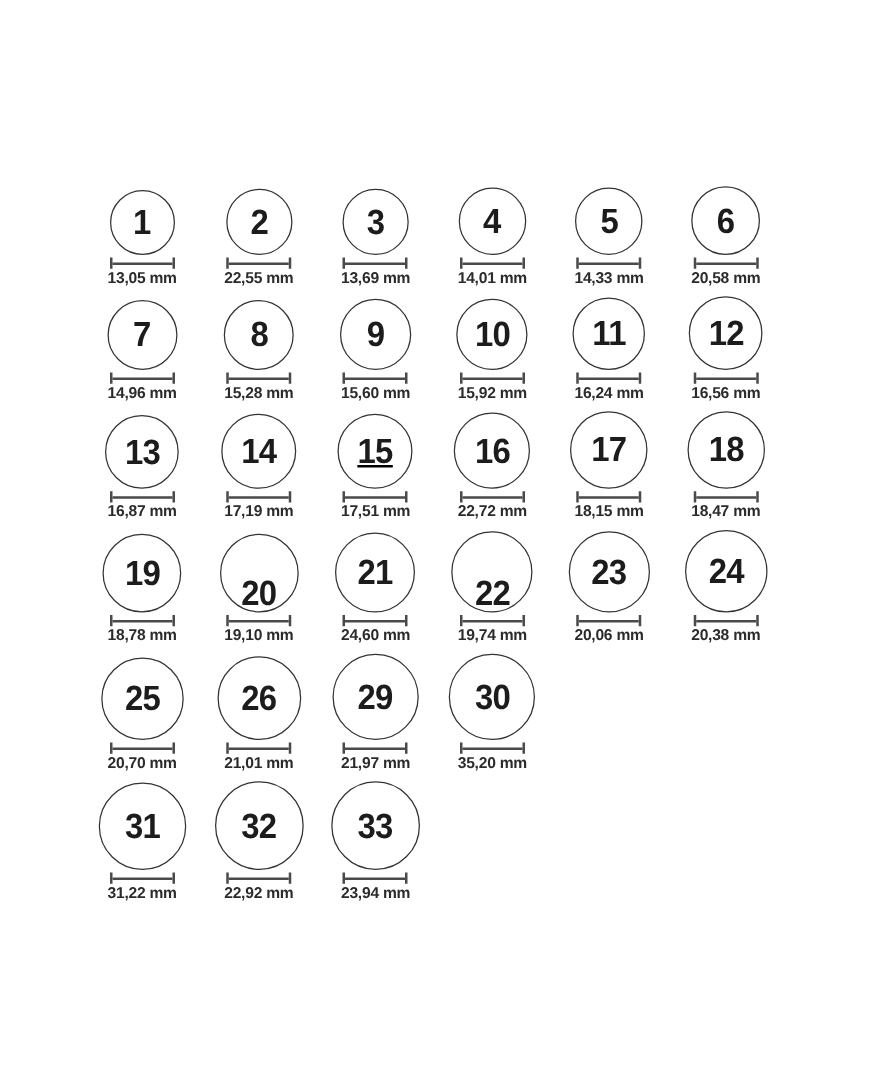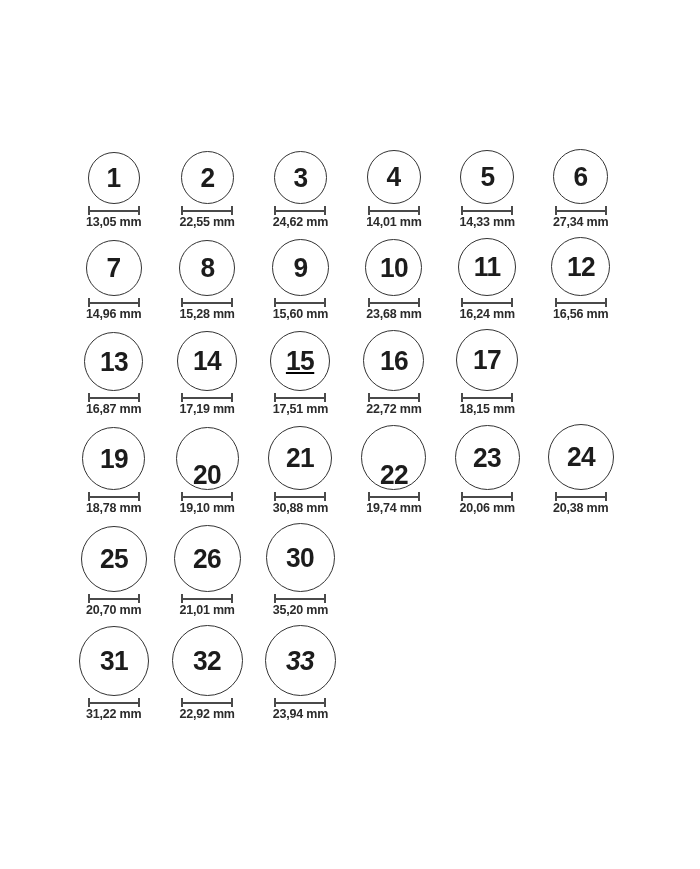--- a/index.html
+++ b/index.html
@@ -93,42 +93,42 @@
       <span class="num">2</span>
     </div>
     <div class="measure"></div>
     <div class="label">22,55 mm</div>
   </div>
         <div class="cell">
     <div class="circle" style="width: 53px; height: 53px;">
       <span class="num">3</span>
     </div>
     <div class="measure"></div>
-    <div class="label">24,62 mm</div>
+    <div class="label">13,69 mm</div>
   </div>
         <div class="cell">
     <div class="circle" style="width: 54px; height: 54px;">
       <span class="num">4</span>
     </div>
     <div class="measure"></div>
     <div class="label">14,01 mm</div>
   </div>
         <div class="cell">
     <div class="circle" style="width: 54px; height: 54px;">
       <span class="num">5</span>
     </div>
     <div class="measure"></div>
     <div class="label">14,33 mm</div>
   </div>
         <div class="cell">
     <div class="circle" style="width: 55px; height: 55px;">
       <span class="num">6</span>
     </div>
     <div class="measure"></div>
-    <div class="label">27,34 mm</div>
+    <div class="label">20,58 mm</div>
   </div>
       </div>
       <div class="row">
         <div class="cell">
     <div class="circle" style="width: 56px; height: 56px;">
       <span class="num">7</span>
     </div>
     <div class="measure"></div>
     <div class="label">14,96 mm</div>
   </div>
@@ -144,21 +144,21 @@
       <span class="num">9</span>
     </div>
     <div class="measure"></div>
     <div class="label">15,60 mm</div>
   </div>
         <div class="cell">
     <div class="circle" style="width: 57px; height: 57px;">
       <span class="num">10</span>
     </div>
     <div class="measure"></div>
-    <div class="label">23,68 mm</div>
+    <div class="label">15,92 mm</div>
   </div>
         <div class="cell">
     <div class="circle" style="width: 58px; height: 58px;">
       <span class="num">11</span>
     </div>
     <div class="measure"></div>
     <div class="label">16,24 mm</div>
   </div>
         <div class="cell">
     <div class="circle" style="width: 59px; height: 59px;">
@@ -197,20 +197,27 @@
     <div class="measure"></div>
     <div class="label">22,72 mm</div>
   </div>
         <div class="cell">
     <div class="circle" style="width: 62px; height: 62px;">
       <span class="num">17</span>
     </div>
     <div class="measure"></div>
     <div class="label">18,15 mm</div>
   </div>
+        <div class="cell">
+    <div class="circle" style="width: 62px; height: 62px;">
+      <span class="num">18</span>
+    </div>
+    <div class="measure"></div>
+    <div class="label">18,47 mm</div>
+  </div>
       </div>
       <div class="row">
         <div class="cell">
     <div class="circle" style="width: 63px; height: 63px;">
       <span class="num">19</span>
     </div>
     <div class="measure"></div>
     <div class="label">18,78 mm</div>
   </div>
         <div class="cell">
@@ -218,21 +225,21 @@
       <span class="num">20</span>
     </div>
     <div class="measure"></div>
     <div class="label">19,10 mm</div>
   </div>
         <div class="cell">
     <div class="circle" style="width: 64px; height: 64px;">
       <span class="num">21</span>
     </div>
     <div class="measure"></div>
-    <div class="label">30,88 mm</div>
+    <div class="label">24,60 mm</div>
   </div>
         <div class="cell">
     <div class="circle" style="width: 65px; height: 65px; align-items: flex-end;">
       <span class="num">22</span>
     </div>
     <div class="measure"></div>
     <div class="label">19,74 mm</div>
   </div>
         <div class="cell">
     <div class="circle" style="width: 65px; height: 65px;">
@@ -259,20 +266,27 @@
   </div>
         <div class="cell">
     <div class="circle" style="width: 67px; height: 67px;">
       <span class="num">26</span>
     </div>
     <div class="measure"></div>
     <div class="label">21,01 mm</div>
   </div>
         <div class="cell">
     <div class="circle" style="width: 69px; height: 69px;">
+      <span class="num">29</span>
+    </div>
+    <div class="measure"></div>
+    <div class="label">21,97 mm</div>
+  </div>
+        <div class="cell">
+    <div class="circle" style="width: 69px; height: 69px;">
       <span class="num">30</span>
     </div>
     <div class="measure"></div>
     <div class="label">35,20 mm</div>
   </div>
       </div>
       <div class="row">
         <div class="cell">
     <div class="circle" style="width: 70px; height: 70px;">
       <span class="num">31</span>
@@ -281,21 +295,21 @@
     <div class="label">31,22 mm</div>
   </div>
         <div class="cell">
     <div class="circle" style="width: 71px; height: 71px;">
       <span class="num">32</span>
     </div>
     <div class="measure"></div>
     <div class="label">22,92 mm</div>
   </div>
         <div class="cell">
-    <div class="circle" style="width: 71px; height: 71px; font-style: italic;">
+    <div class="circle" style="width: 71px; height: 71px;">
       <span class="num">33</span>
     </div>
     <div class="measure"></div>
     <div class="label">23,94 mm</div>
   </div>
       </div>
     </div>
 </div>
 
 </body></html>

